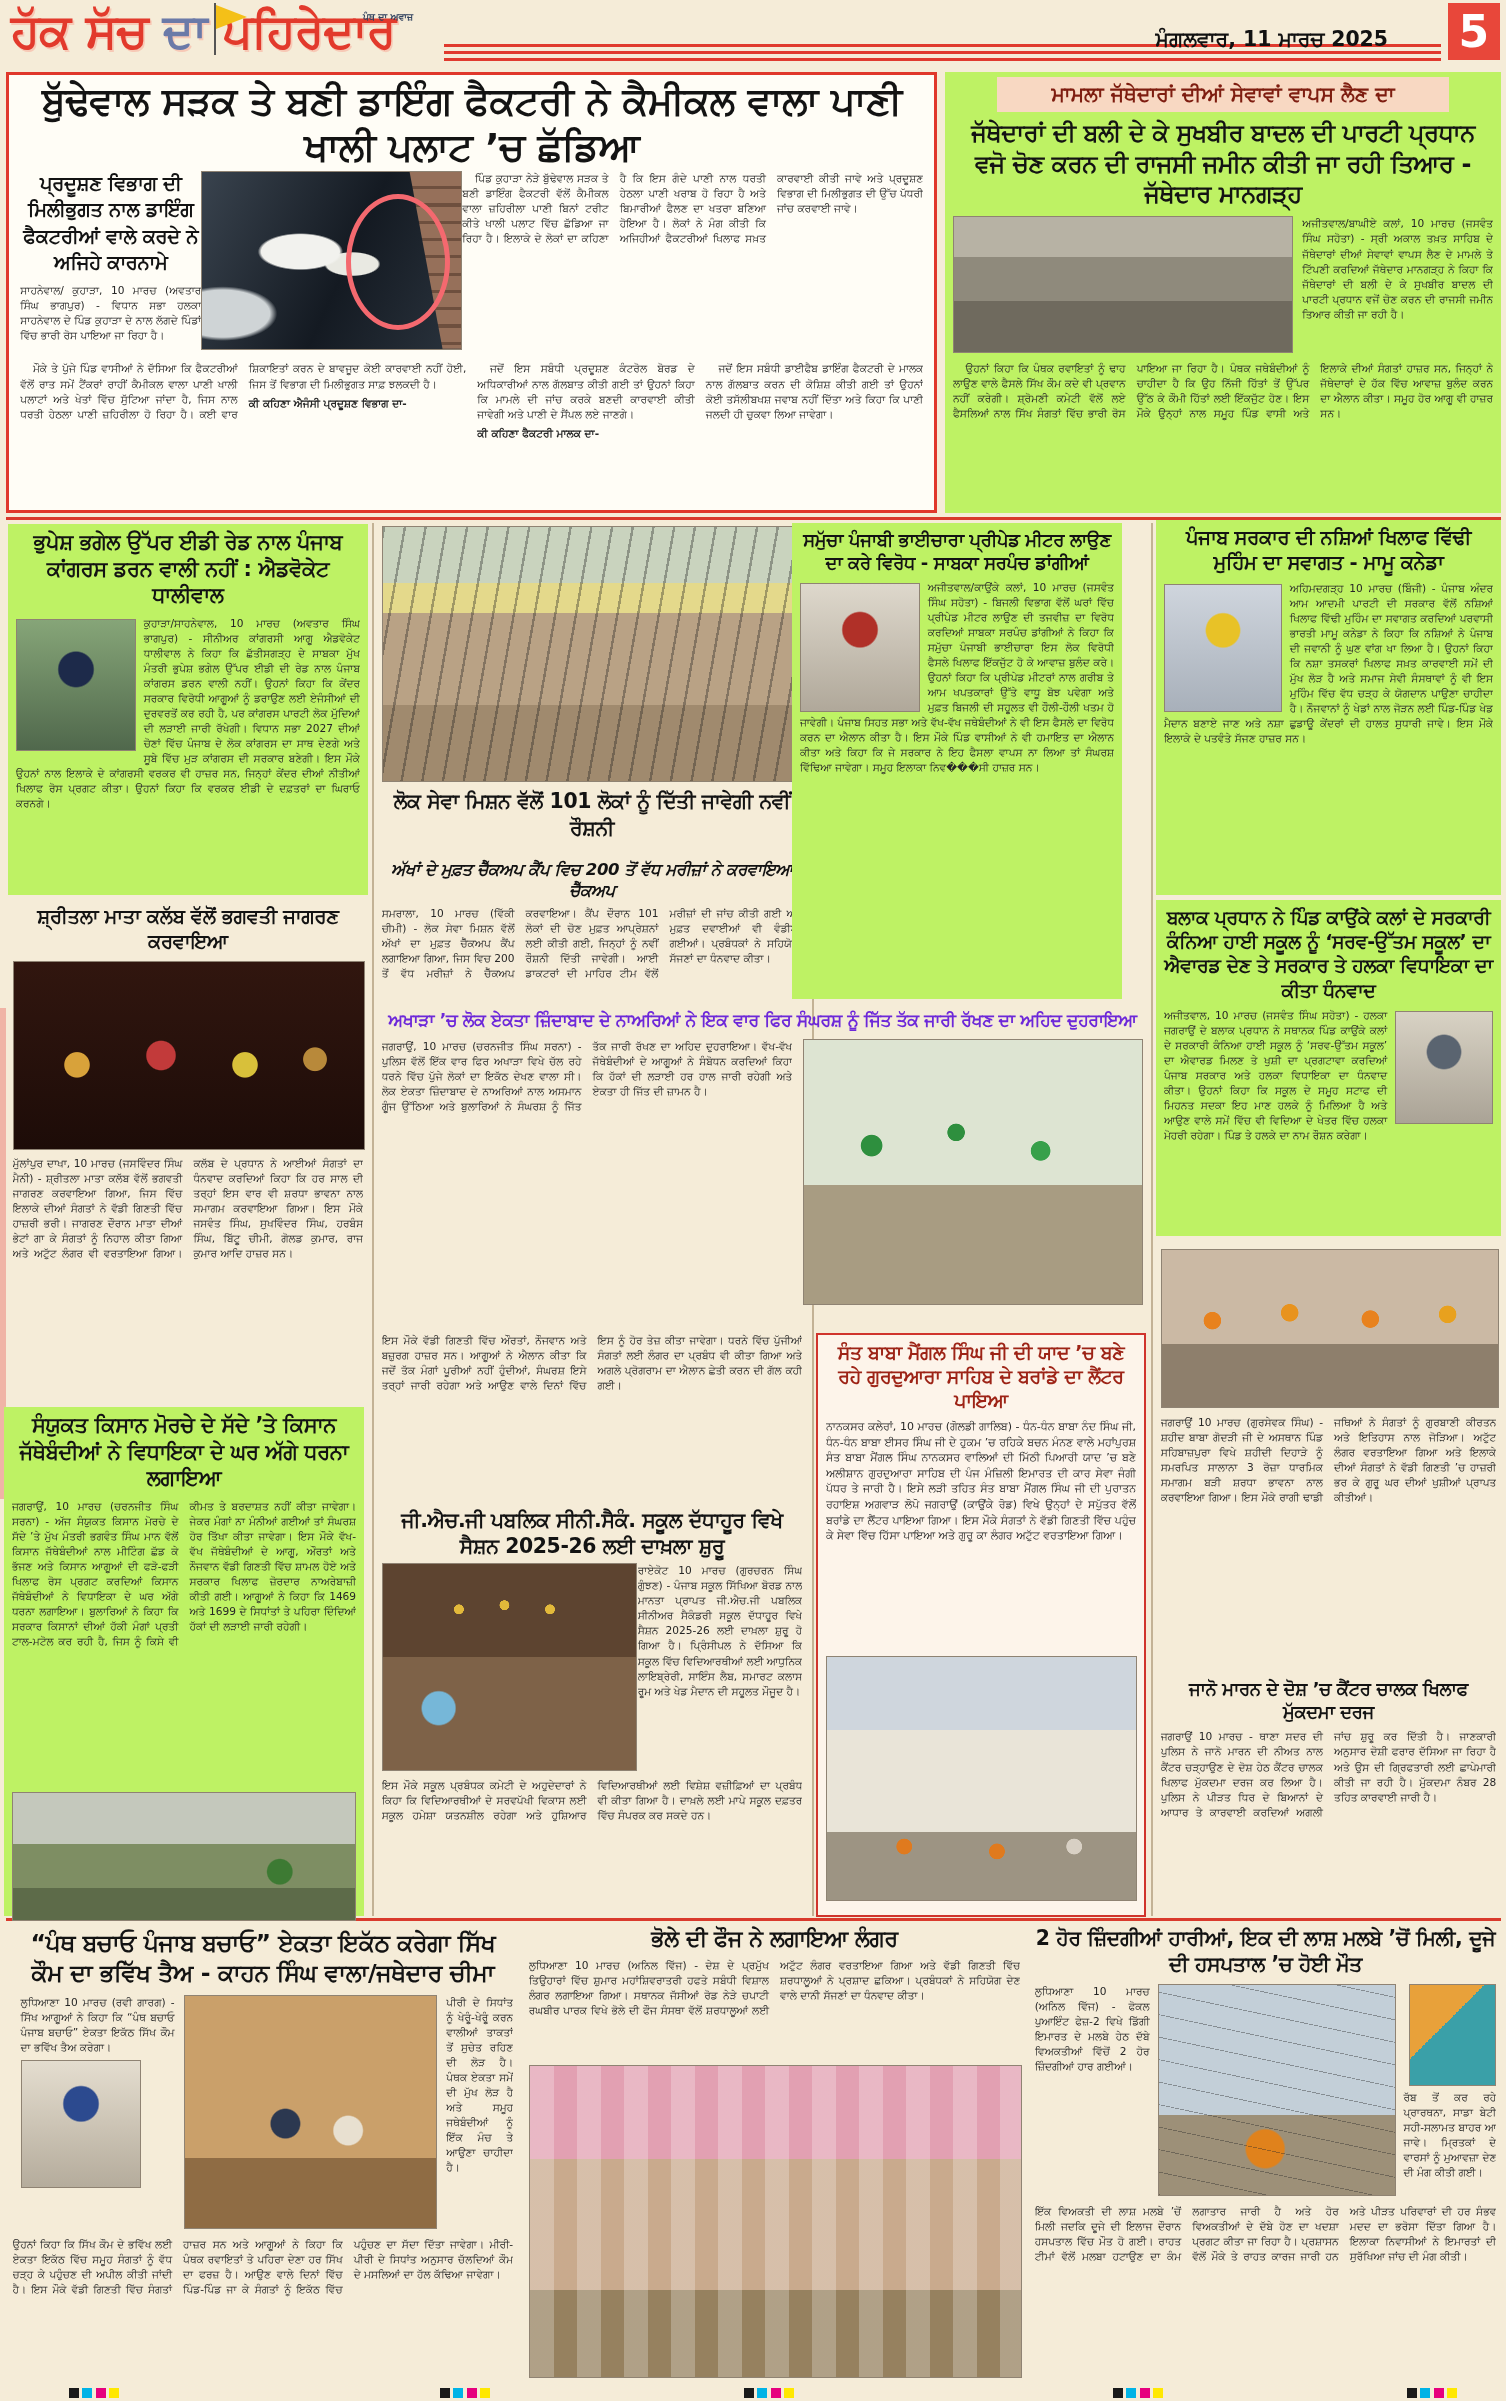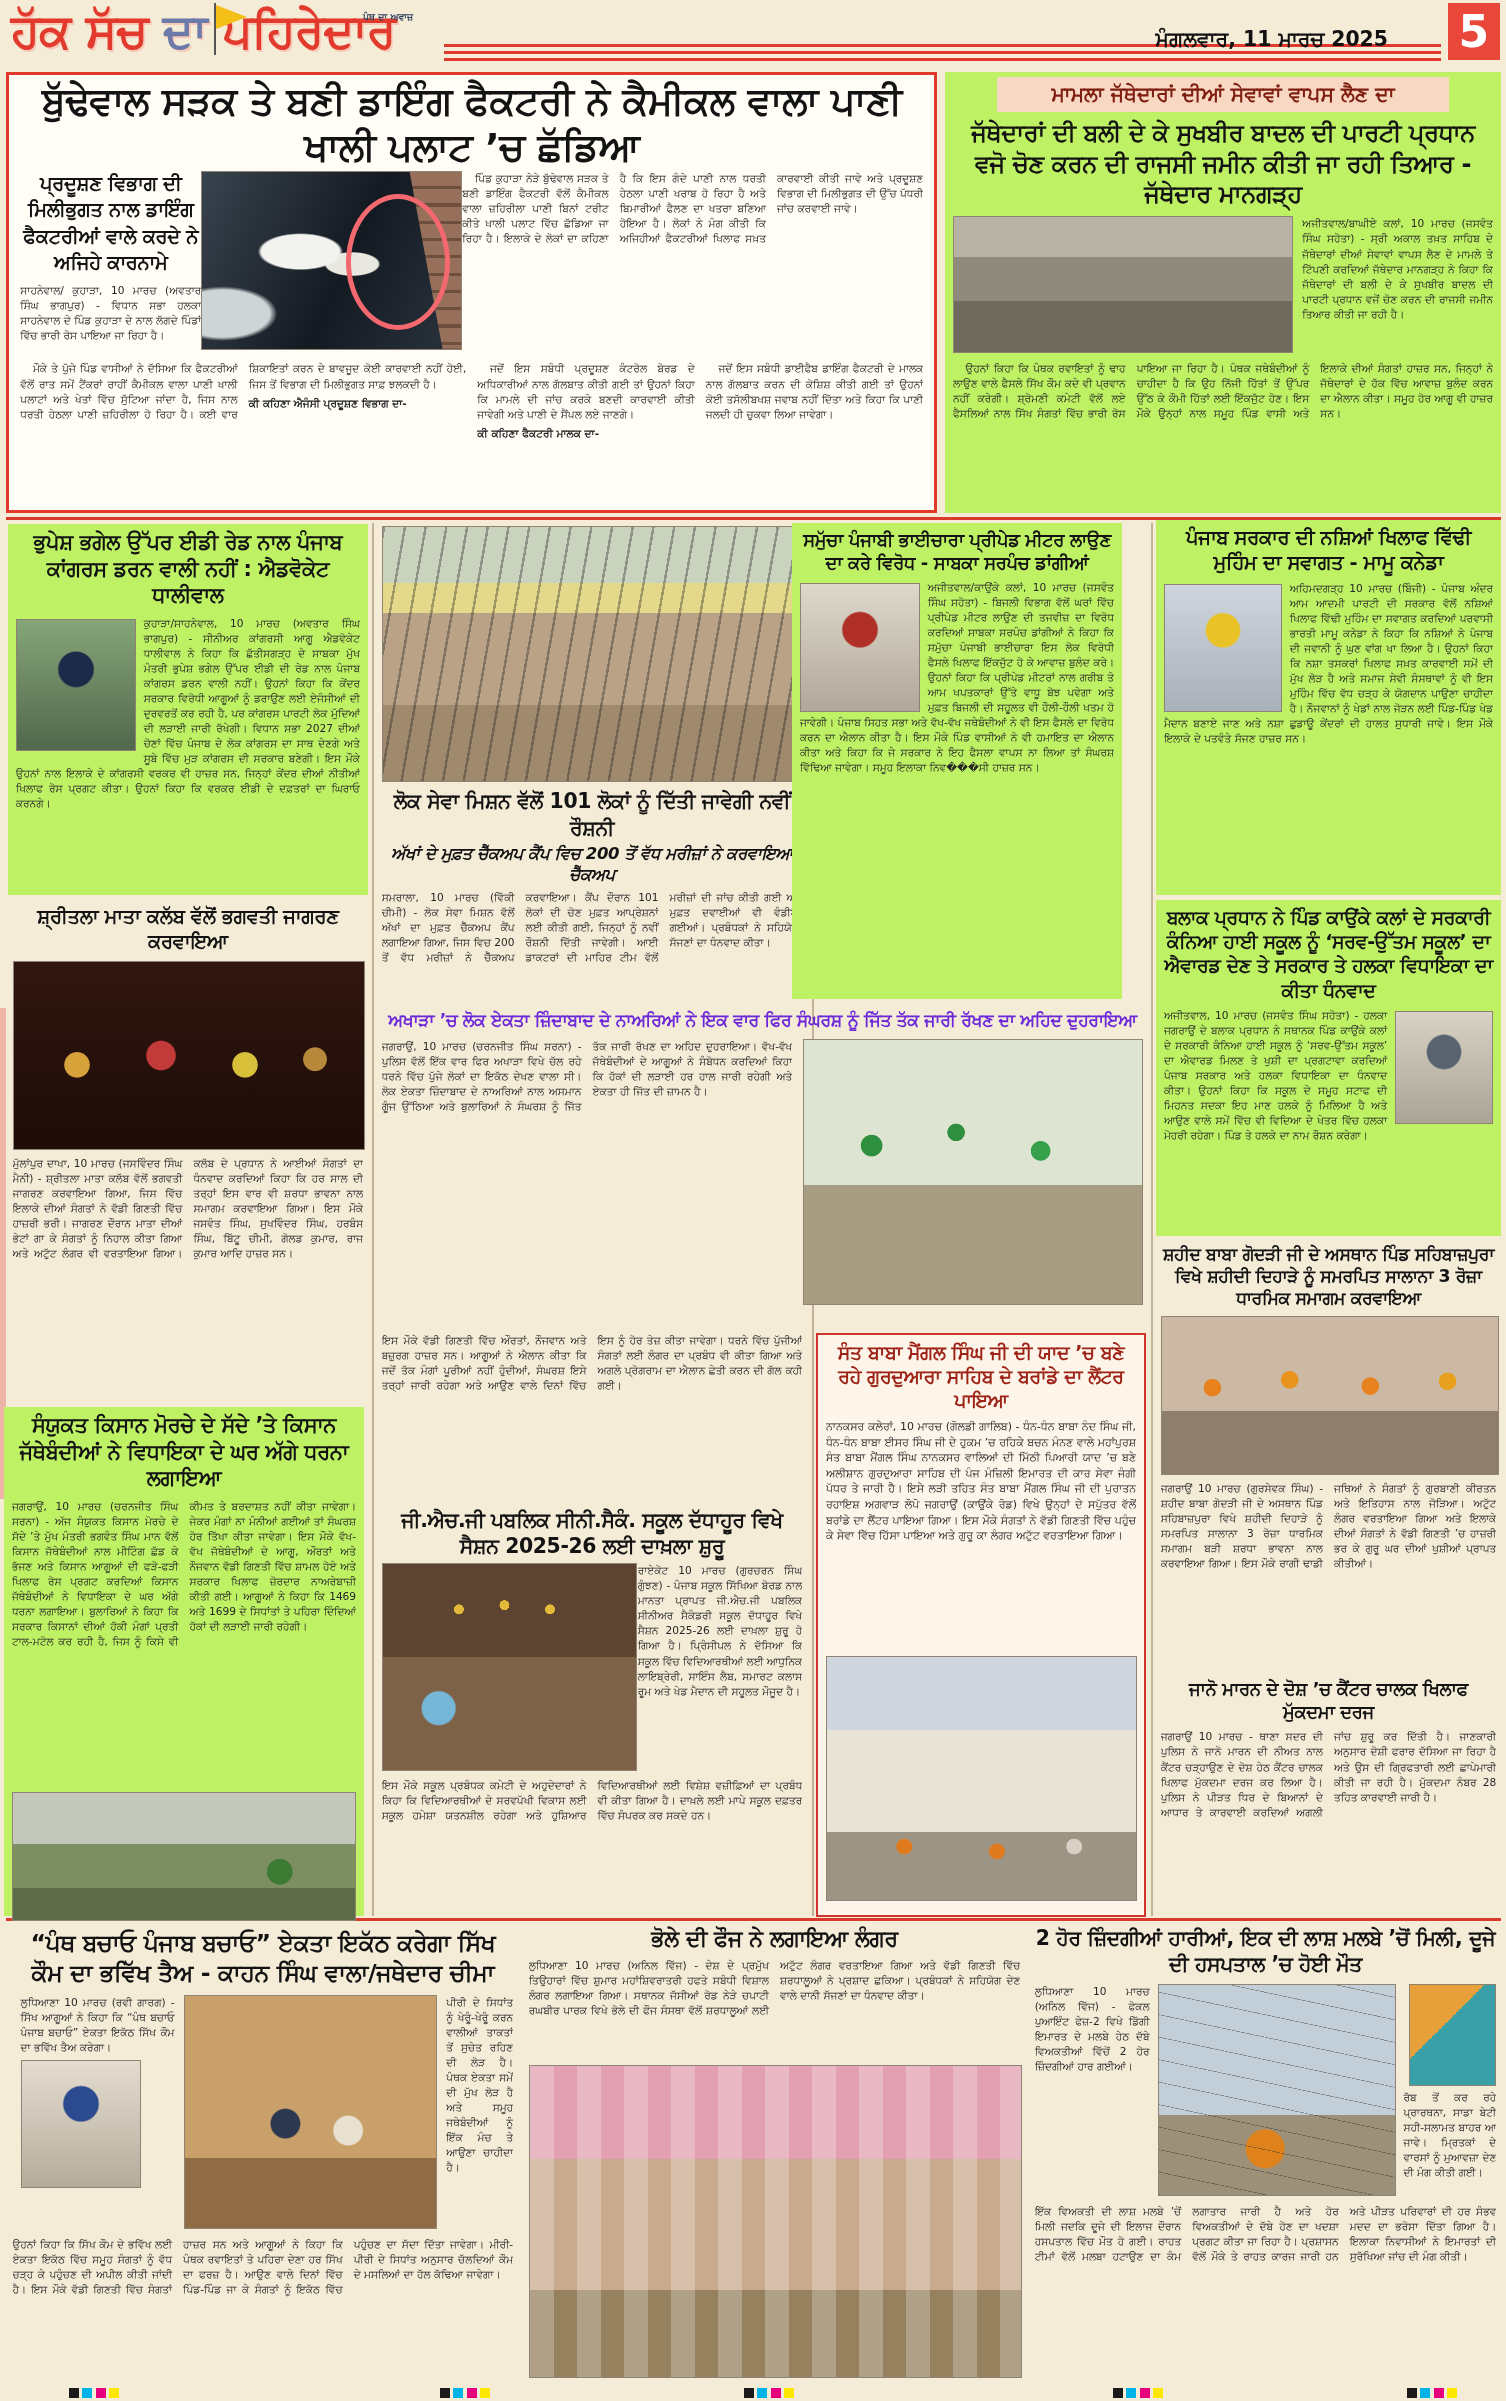--- a/index.html
+++ b/index.html
@@ -172,21 +172,21 @@
     <h2 class="hl" style="font-size:21px;">ਭੁਪੇਸ਼ ਭਗੇਲ ਉੱਪਰ ਈਡੀ ਰੇਡ ਨਾਲ ਪੰਜਾਬ ਕਾਂਗਰਸ ਡਰਨ ਵਾਲੀ ਨਹੀਂ : ਐਡਵੋਕੇਟ ਧਾਲੀਵਾਲ</h2>
     <div class="body" style="margin-top:6.3px;height:290px;overflow:hidden;">
       <div class="portrait po-green" style="float:left;width:118px;height:130px;margin:3.1px 7.9px 3.1px 0;"></div>
       <p class="noind">ਕੁਹਾੜਾ/ਸਾਹਨੇਵਾਲ, 10 ਮਾਰਚ (ਅਵਤਾਰ ਸਿੰਘ ਭਾਗਪੁਰ) - ਸੀਨੀਅਰ ਕਾਂਗਰਸੀ ਆਗੂ ਐਡਵੋਕੇਟ ਧਾਲੀਵਾਲ ਨੇ ਕਿਹਾ ਕਿ ਛੱਤੀਸਗੜ੍ਹ ਦੇ ਸਾਬਕਾ ਮੁੱਖ ਮੰਤਰੀ ਭੁਪੇਸ਼ ਭਗੇਲ ਉੱਪਰ ਈਡੀ ਦੀ ਰੇਡ ਨਾਲ ਪੰਜਾਬ ਕਾਂਗਰਸ ਡਰਨ ਵਾਲੀ ਨਹੀਂ। ਉਹਨਾਂ ਕਿਹਾ ਕਿ ਕੇਂਦਰ ਸਰਕਾਰ ਵਿਰੋਧੀ ਆਗੂਆਂ ਨੂੰ ਡਰਾਉਣ ਲਈ ਏਜੰਸੀਆਂ ਦੀ ਦੁਰਵਰਤੋਂ ਕਰ ਰਹੀ ਹੈ, ਪਰ ਕਾਂਗਰਸ ਪਾਰਟੀ ਲੋਕ ਮੁੱਦਿਆਂ ਦੀ ਲੜਾਈ ਜਾਰੀ ਰੱਖੇਗੀ। ਵਿਧਾਨ ਸਭਾ 2027 ਦੀਆਂ ਚੋਣਾਂ ਵਿੱਚ ਪੰਜਾਬ ਦੇ ਲੋਕ ਕਾਂਗਰਸ ਦਾ ਸਾਥ ਦੇਣਗੇ ਅਤੇ ਸੂਬੇ ਵਿੱਚ ਮੁੜ ਕਾਂਗਰਸ ਦੀ ਸਰਕਾਰ ਬਣੇਗੀ। ਇਸ ਮੌਕੇ ਉਹਨਾਂ ਨਾਲ ਇਲਾਕੇ ਦੇ ਕਾਂਗਰਸੀ ਵਰਕਰ ਵੀ ਹਾਜ਼ਰ ਸਨ, ਜਿਨ੍ਹਾਂ ਕੇਂਦਰ ਦੀਆਂ ਨੀਤੀਆਂ ਖਿਲਾਫ ਰੋਸ ਪ੍ਰਗਟ ਕੀਤਾ। ਉਹਨਾਂ ਕਿਹਾ ਕਿ ਵਰਕਰ ਈਡੀ ਦੇ ਦਫ਼ਤਰਾਂ ਦਾ ਘਿਰਾਓ ਕਰਨਗੇ।</p>
     </div>
   </section>
 
   <section class="a" style="left:377px;top:523px;width:430px;height:477px;padding:3.1px 4.7px;">
     <div class="photo ph-desks" style="width:421px;height:254px;"></div>
     <h2 class="hl" style="font-size:20.4px;margin-top:6.3px;">ਲੋਕ ਸੇਵਾ ਮਿਸ਼ਨ ਵੱਲੋਂ 101 ਲੋਕਾਂ ਨੂੰ ਦਿੱਤੀ ਜਾਵੇਗੀ ਨਵੀਂ ਰੌਸ਼ਨੀ</h2>
-    <div class="hl" style="font-size:16.5px;font-style:italic;margin-top:2px;">ਅੱਖਾਂ ਦੇ ਮੁਫ਼ਤ ਚੈੱਕਅਪ ਕੈਂਪ ਵਿਚ 200 ਤੋਂ ਵੱਧ ਮਰੀਜ਼ਾਂ ਨੇ ਕਰਵਾਇਆ ਚੈੱਕਅਪ</div>
+    <div class="hl" style="font-size:16.5px;font-style:italic;margin-top:18px;">ਅੱਖਾਂ ਦੇ ਮੁਫ਼ਤ ਚੈੱਕਅਪ ਕੈਂਪ ਵਿਚ 200 ਤੋਂ ਵੱਧ ਮਰੀਜ਼ਾਂ ਨੇ ਕਰਵਾਇਆ ਚੈੱਕਅਪ</div>
     <div class="body cols c3" style="height:118px;margin-top:4.7px;">
       <p class="noind">ਸਮਰਾਲਾ, 10 ਮਾਰਚ (ਵਿੱਕੀ ਚੀਮੀ) - ਲੋਕ ਸੇਵਾ ਮਿਸ਼ਨ ਵੱਲੋਂ ਅੱਖਾਂ ਦਾ ਮੁਫ਼ਤ ਚੈੱਕਅਪ ਕੈਂਪ ਲਗਾਇਆ ਗਿਆ, ਜਿਸ ਵਿਚ 200 ਤੋਂ ਵੱਧ ਮਰੀਜ਼ਾਂ ਨੇ ਚੈੱਕਅਪ ਕਰਵਾਇਆ। ਕੈਂਪ ਦੌਰਾਨ 101 ਲੋਕਾਂ ਦੀ ਚੋਣ ਮੁਫ਼ਤ ਆਪ੍ਰੇਸ਼ਨਾਂ ਲਈ ਕੀਤੀ ਗਈ, ਜਿਨ੍ਹਾਂ ਨੂੰ ਨਵੀਂ ਰੌਸ਼ਨੀ ਦਿੱਤੀ ਜਾਵੇਗੀ। ਆਈ ਡਾਕਟਰਾਂ ਦੀ ਮਾਹਿਰ ਟੀਮ ਵੱਲੋਂ ਮਰੀਜ਼ਾਂ ਦੀ ਜਾਂਚ ਕੀਤੀ ਗਈ ਅਤੇ ਮੁਫ਼ਤ ਦਵਾਈਆਂ ਵੀ ਵੰਡੀਆਂ ਗਈਆਂ। ਪ੍ਰਬੰਧਕਾਂ ਨੇ ਸਹਿਯੋਗੀ ਸੱਜਣਾਂ ਦਾ ਧੰਨਵਾਦ ਕੀਤਾ।</p>
     </div>
   </section>
 
   <section class="a panel" style="left:792px;top:523px;width:330px;height:476px;padding:4.7px 7.9px;">
     <h2 class="hl" style="font-size:18px;">ਸਮੁੱਚਾ ਪੰਜਾਬੀ ਭਾਈਚਾਰਾ ਪ੍ਰੀਪੇਡ ਮੀਟਰ ਲਾਉਣ ਦਾ ਕਰੇ ਵਿਰੋਧ - ਸਾਬਕਾ ਸਰਪੰਚ ਡਾਂਗੀਆਂ</h2>
     <div class="body" style="margin-top:6.3px;height:393px;overflow:hidden;">
       <div class="portrait po-red" style="float:left;width:118px;height:127px;margin:3.1px 7.9px 3.1px 0;"></div>
       <p class="noind">ਅਜੀਤਵਾਲ/ਕਾਉਂਕੇ ਕਲਾਂ, 10 ਮਾਰਚ (ਜਸਵੰਤ ਸਿੰਘ ਸਹੋਤਾ) - ਬਿਜਲੀ ਵਿਭਾਗ ਵੱਲੋਂ ਘਰਾਂ ਵਿੱਚ ਪ੍ਰੀਪੇਡ ਮੀਟਰ ਲਾਉਣ ਦੀ ਤਜਵੀਜ਼ ਦਾ ਵਿਰੋਧ ਕਰਦਿਆਂ ਸਾਬਕਾ ਸਰਪੰਚ ਡਾਂਗੀਆਂ ਨੇ ਕਿਹਾ ਕਿ ਸਮੁੱਚਾ ਪੰਜਾਬੀ ਭਾਈਚਾਰਾ ਇਸ ਲੋਕ ਵਿਰੋਧੀ ਫੈਸਲੇ ਖਿਲਾਫ ਇੱਕਜੁੱਟ ਹੋ ਕੇ ਆਵਾਜ਼ ਬੁਲੰਦ ਕਰੇ। ਉਹਨਾਂ ਕਿਹਾ ਕਿ ਪ੍ਰੀਪੇਡ ਮੀਟਰਾਂ ਨਾਲ ਗਰੀਬ ਤੇ ਆਮ ਖਪਤਕਾਰਾਂ ਉੱਤੇ ਵਾਧੂ ਬੋਝ ਪਵੇਗਾ ਅਤੇ ਮੁਫ਼ਤ ਬਿਜਲੀ ਦੀ ਸਹੂਲਤ ਵੀ ਹੌਲੀ-ਹੌਲੀ ਖਤਮ ਹੋ ਜਾਵੇਗੀ। ਪੰਜਾਬ ਸਿਹਤ ਸਭਾ ਅਤੇ ਵੱਖ-ਵੱਖ ਜਥੇਬੰਦੀਆਂ ਨੇ ਵੀ ਇਸ ਫੈਸਲੇ ਦਾ ਵਿਰੋਧ ਕਰਨ ਦਾ ਐਲਾਨ ਕੀਤਾ ਹੈ। ਇਸ ਮੌਕੇ ਪਿੰਡ ਵਾਸੀਆਂ ਨੇ ਵੀ ਹਮਾਇਤ ਦਾ ਐਲਾਨ ਕੀਤਾ ਅਤੇ ਕਿਹਾ ਕਿ ਜੇ ਸਰਕਾਰ ਨੇ ਇਹ ਫੈਸਲਾ ਵਾਪਸ ਨਾ ਲਿਆ ਤਾਂ ਸੰਘਰਸ਼ ਵਿੱਢਿਆ ਜਾਵੇਗਾ। ਸਮੂਹ ਇਲਾਕਾ ਨਿਵ���ਸੀ ਹਾਜ਼ਰ ਸਨ।</p>
@@ -234,21 +234,20 @@
 
   <section class="a panel" style="left:1156px;top:900px;width:345px;height:336px;padding:4.7px 7.9px;">
     <h2 class="hl" style="font-size:19px;">ਬਲਾਕ ਪ੍ਰਧਾਨ ਨੇ ਪਿੰਡ ਕਾਉਂਕੇ ਕਲਾਂ ਦੇ ਸਰਕਾਰੀ ਕੰਨਿਆ ਹਾਈ ਸਕੂਲ ਨੂੰ ‘ਸਰਵ-ਉੱਤਮ ਸਕੂਲ’ ਦਾ ਐਵਾਰਡ ਦੇਣ ਤੇ ਸਰਕਾਰ ਤੇ ਹਲਕਾ ਵਿਧਾਇਕਾ ਦਾ ਕੀਤਾ ਧੰਨਵਾਦ</h2>
     <div class="body" style="margin-top:6.3px;height:228px;overflow:hidden;">
       <div class="portrait po-grey" style="float:right;width:96px;height:111px;margin:3.1px 0 3.1px 7.9px;"></div>
       <p class="noind">ਅਜੀਤਵਾਲ, 10 ਮਾਰਚ (ਜਸਵੰਤ ਸਿੰਘ ਸਹੋਤਾ) - ਹਲਕਾ ਜਗਰਾਉਂ ਦੇ ਬਲਾਕ ਪ੍ਰਧਾਨ ਨੇ ਸਥਾਨਕ ਪਿੰਡ ਕਾਉਂਕੇ ਕਲਾਂ ਦੇ ਸਰਕਾਰੀ ਕੰਨਿਆ ਹਾਈ ਸਕੂਲ ਨੂੰ ‘ਸਰਵ-ਉੱਤਮ ਸਕੂਲ’ ਦਾ ਐਵਾਰਡ ਮਿਲਣ ਤੇ ਖੁਸ਼ੀ ਦਾ ਪ੍ਰਗਟਾਵਾ ਕਰਦਿਆਂ ਪੰਜਾਬ ਸਰਕਾਰ ਅਤੇ ਹਲਕਾ ਵਿਧਾਇਕਾ ਦਾ ਧੰਨਵਾਦ ਕੀਤਾ। ਉਹਨਾਂ ਕਿਹਾ ਕਿ ਸਕੂਲ ਦੇ ਸਮੂਹ ਸਟਾਫ ਦੀ ਮਿਹਨਤ ਸਦਕਾ ਇਹ ਮਾਣ ਹਲਕੇ ਨੂੰ ਮਿਲਿਆ ਹੈ ਅਤੇ ਆਉਣ ਵਾਲੇ ਸਮੇਂ ਵਿੱਚ ਵੀ ਵਿਦਿਆ ਦੇ ਖੇਤਰ ਵਿੱਚ ਹਲਕਾ ਮੋਹਰੀ ਰਹੇਗਾ। ਪਿੰਡ ਤੇ ਹਲਕੇ ਦਾ ਨਾਮ ਰੌਸ਼ਨ ਕਰੇਗਾ।</p>
     </div>
   </section>
 
   <section class="a" style="left:1156px;top:1240px;width:345px;height:430px;padding:3.1px 4.7px;">
-    <h2 class="hl" style="font-size:17.3px;">ਸ਼ਹੀਦ ਬਾਬਾ ਗੋਦੜੀ ਜੀ ਦੇ ਅਸਥਾਨ ਪਿੰਡ ਸਹਿਬਾਜ਼ਪੁਰਾ ਵਿਖੇ ਸ਼ਹੀਦੀ ਦਿਹਾੜੇ ਨੂੰ ਸਮਰਪਿਤ ਸਾਲਾਨਾ 3 ਰੋਜ਼ਾ ਧਾਰਮਿਕ ਸਮਾਗਮ ਕਰਵਾਇਆ</h2>
     <div class="photo ph-orangecrowd" style="width:336px;height:157px;margin-top:6.3px;"></div>
     <div class="body cols c2" style="height:188px;margin-top:6.3px;">
       <p class="noind">ਜਗਰਾਉਂ 10 ਮਾਰਚ (ਗੁਰਸੇਵਕ ਸਿੰਘ) - ਸ਼ਹੀਦ ਬਾਬਾ ਗੋਦੜੀ ਜੀ ਦੇ ਅਸਥਾਨ ਪਿੰਡ ਸਹਿਬਾਜ਼ਪੁਰਾ ਵਿਖੇ ਸ਼ਹੀਦੀ ਦਿਹਾੜੇ ਨੂੰ ਸਮਰਪਿਤ ਸਾਲਾਨਾ 3 ਰੋਜ਼ਾ ਧਾਰਮਿਕ ਸਮਾਗਮ ਬੜੀ ਸ਼ਰਧਾ ਭਾਵਨਾ ਨਾਲ ਕਰਵਾਇਆ ਗਿਆ। ਇਸ ਮੌਕੇ ਰਾਗੀ ਢਾਡੀ ਜਥਿਆਂ ਨੇ ਸੰਗਤਾਂ ਨੂੰ ਗੁਰਬਾਣੀ ਕੀਰਤਨ ਅਤੇ ਇਤਿਹਾਸ ਨਾਲ ਜੋੜਿਆ। ਅਟੁੱਟ ਲੰਗਰ ਵਰਤਾਇਆ ਗਿਆ ਅਤੇ ਇਲਾਕੇ ਦੀਆਂ ਸੰਗਤਾਂ ਨੇ ਵੱਡੀ ਗਿਣਤੀ ’ਚ ਹਾਜ਼ਰੀ ਭਰ ਕੇ ਗੁਰੂ ਘਰ ਦੀਆਂ ਖੁਸ਼ੀਆਂ ਪ੍ਰਾਪਤ ਕੀਤੀਆਂ।</p>
     </div>
   </section>
 
   <section class="a" style="left:1156px;top:1674px;width:345px;height:242px;padding:3.1px 4.7px;">
     <h2 class="hl" style="font-size:18px;">ਜਾਨੋ ਮਾਰਨ ਦੇ ਦੋਸ਼ ’ਚ ਕੈਂਟਰ ਚਾਲਕ ਖਿਲਾਫ ਮੁੱਕਦਮਾ ਦਰਜ</h2>
     <div class="body cols c2" style="height:173px;margin-top:6.3px;">
       <p class="noind">ਜਗਰਾਉਂ 10 ਮਾਰਚ - ਥਾਣਾ ਸਦਰ ਦੀ ਪੁਲਿਸ ਨੇ ਜਾਨੋ ਮਾਰਨ ਦੀ ਨੀਅਤ ਨਾਲ ਕੈਂਟਰ ਚੜ੍ਹਾਉਣ ਦੇ ਦੋਸ਼ ਹੇਠ ਕੈਂਟਰ ਚਾਲਕ ਖਿਲਾਫ ਮੁੱਕਦਮਾ ਦਰਜ ਕਰ ਲਿਆ ਹੈ। ਪੁਲਿਸ ਨੇ ਪੀੜਤ ਧਿਰ ਦੇ ਬਿਆਨਾਂ ਦੇ ਆਧਾਰ ਤੇ ਕਾਰਵਾਈ ਕਰਦਿਆਂ ਅਗਲੀ ਜਾਂਚ ਸ਼ੁਰੂ ਕਰ ਦਿੱਤੀ ਹੈ। ਜਾਣਕਾਰੀ ਅਨੁਸਾਰ ਦੋਸ਼ੀ ਫਰਾਰ ਦੱਸਿਆ ਜਾ ਰਿਹਾ ਹੈ ਅਤੇ ਉਸ ਦੀ ਗ੍ਰਿਫਤਾਰੀ ਲਈ ਛਾਪੇਮਾਰੀ ਕੀਤੀ ਜਾ ਰਹੀ ਹੈ। ਮੁੱਕਦਮਾ ਨੰਬਰ 28 ਤਹਿਤ ਕਾਰਵਾਈ ਜਾਰੀ ਹੈ।</p>

